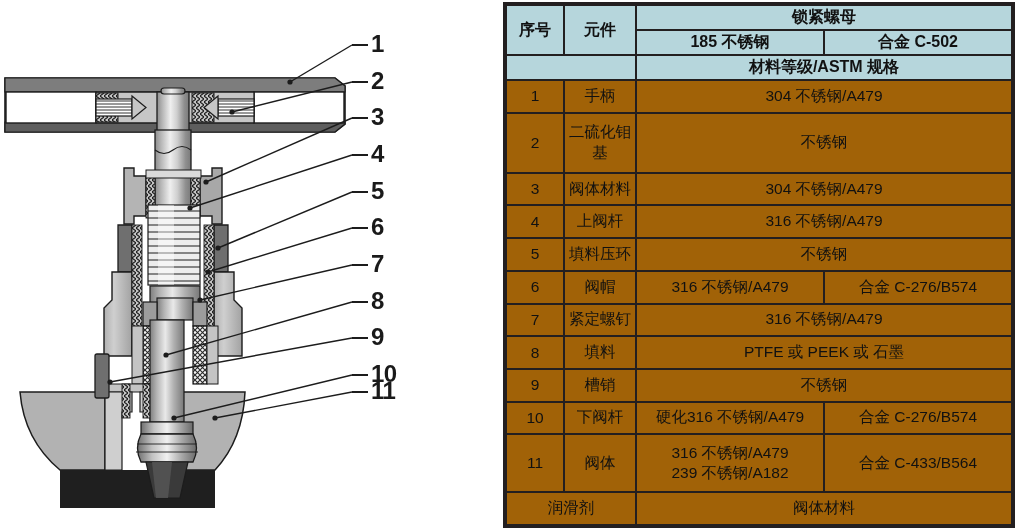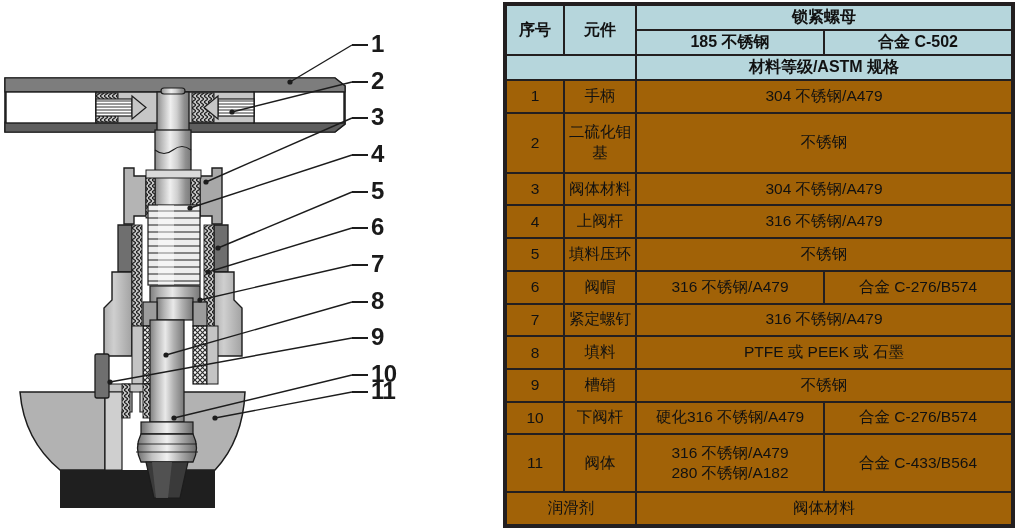--- a/index.html
+++ b/index.html
@@ -339,21 +339,21 @@
           <td class="num">10</td>
           <td class="part">下阀杆</td>
           <td>硬化316 不锈钢/A479</td>
           <td>合金 C-276/B574</td>
         </tr>
         <tr style="height:58px;">
           <td class="num">11</td>
           <td class="part">阀体</td>
           <td class="twoline">
             <div>316 不锈钢/A479</div>
-            <div>280 不锈钢/A182</div>
+            <div>239 不锈钢/A182</div>
           </td>
           <td>合金 C-433/B564</td>
         </tr>
         <tr>
           <td colspan="2">润滑剂</td>
           <td colspan="2">阀体材料</td>
         </tr>
       </tbody>
     </table>
   </div>

